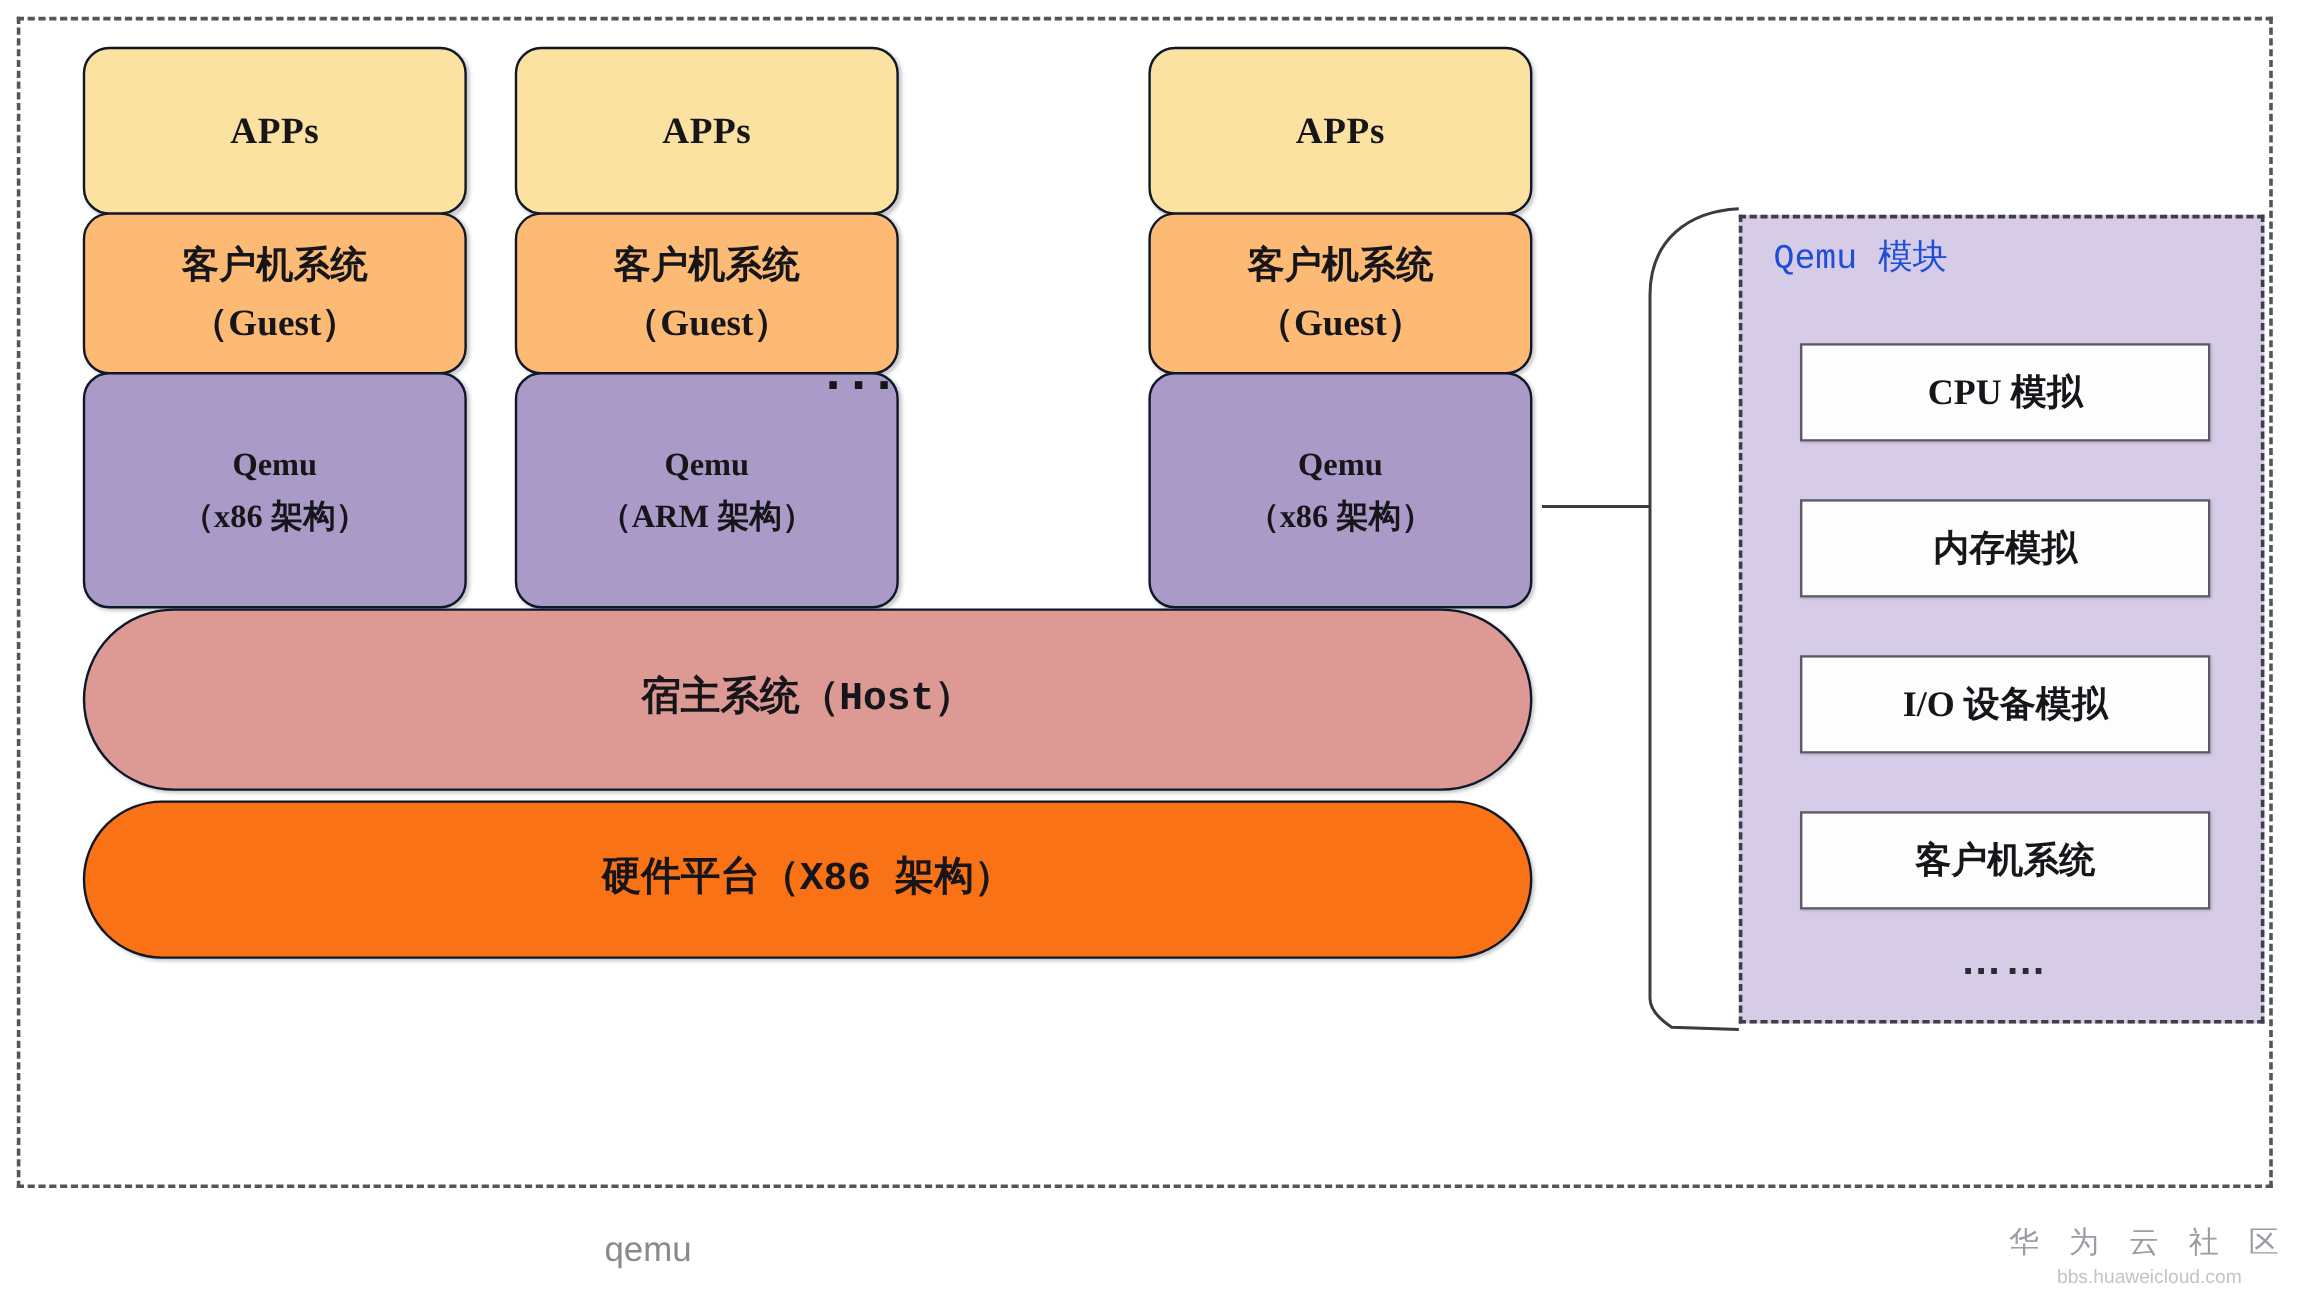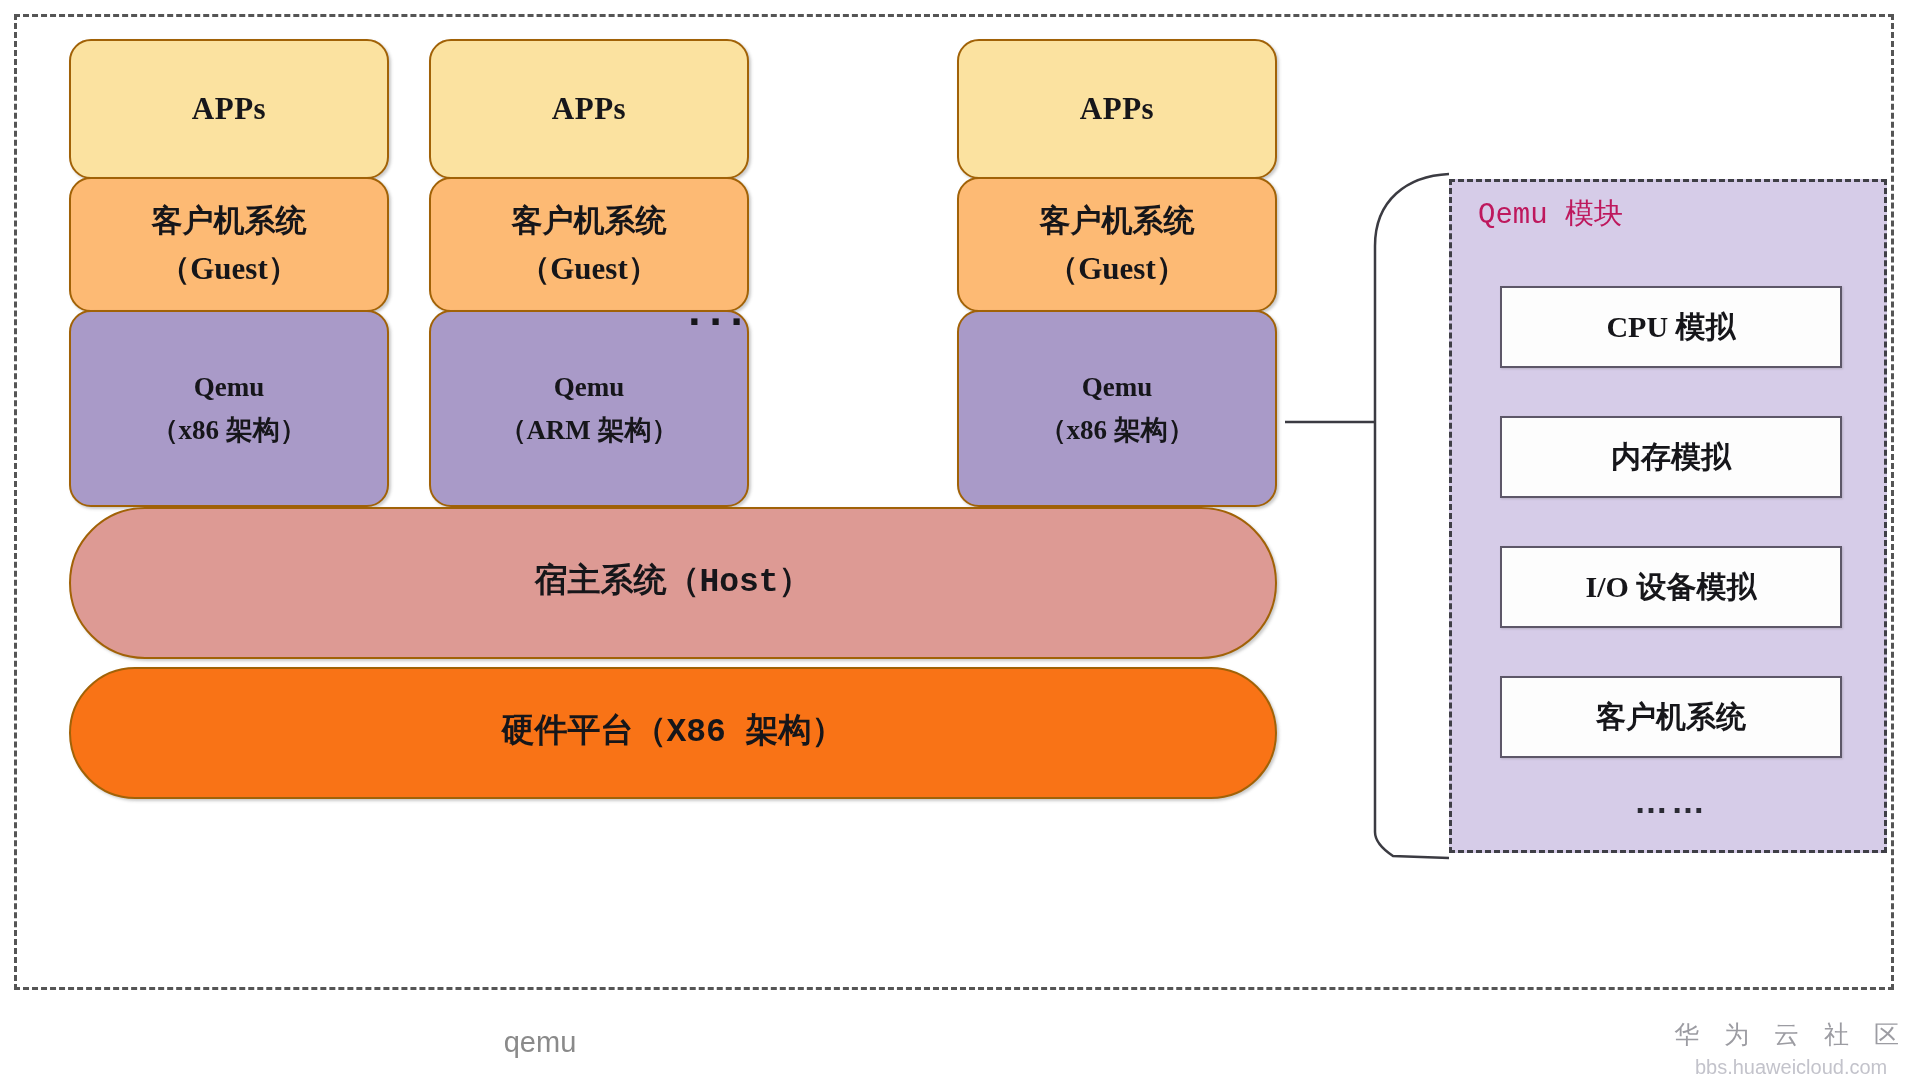--- a/index.html
+++ b/index.html
@@ -24,21 +24,21 @@
     height: 976px;
     border: 3px dashed #555555;
     box-sizing: border-box;
     background: #ffffff;
   }
 
   
   .node {
     position: absolute;
     box-sizing: border-box;
-    border: 2px solid #a16207;
+    border: 2px solid #0f172a;
     display: flex;
     flex-direction: column;
     align-items: center;
     justify-content: center;
     text-align: center;
     color: #16161a;
     line-height: 1.28;
     box-shadow: 2px 2px 3px rgba(80,80,80,0.30);
   }
 
@@ -101,21 +101,21 @@
     height: 674px;
     box-sizing: border-box;
     background: #d6cce8;
     border: 3px dashed #3f3f46;
   }
   #qemu-module-title {
     position: absolute;
     left: 26px;
     top: 12px;
     font-size: 29px;
-    color: #be185d;
+    color: #1d4ed8;
     font-family: "Liberation Mono", "DejaVu Sans Mono", monospace;
     white-space: nowrap;
   }
   .module-item {
     position: absolute;
     left: 48px;
     width: 342px;
     height: 82px;
     box-sizing: border-box;
     background: #fdfdfd;
@@ -170,21 +170,21 @@
     text-align: center;
   }
   #watermark-brand {
     font-size: 25px;
     letter-spacing: 9px;
     color: #9c9ca2;
     font-family: "Liberation Sans", sans-serif;
     white-space: nowrap;
   }
   #watermark-url {
-    font-size: 20px;
+    font-size: 16px;
     color: #c3c3cb;
     font-family: "Liberation Sans", sans-serif;
     margin-top: 5px;
     white-space: nowrap;
   }
 </style>
 </head>
 <body>
 
 <div id="outer-frame">

